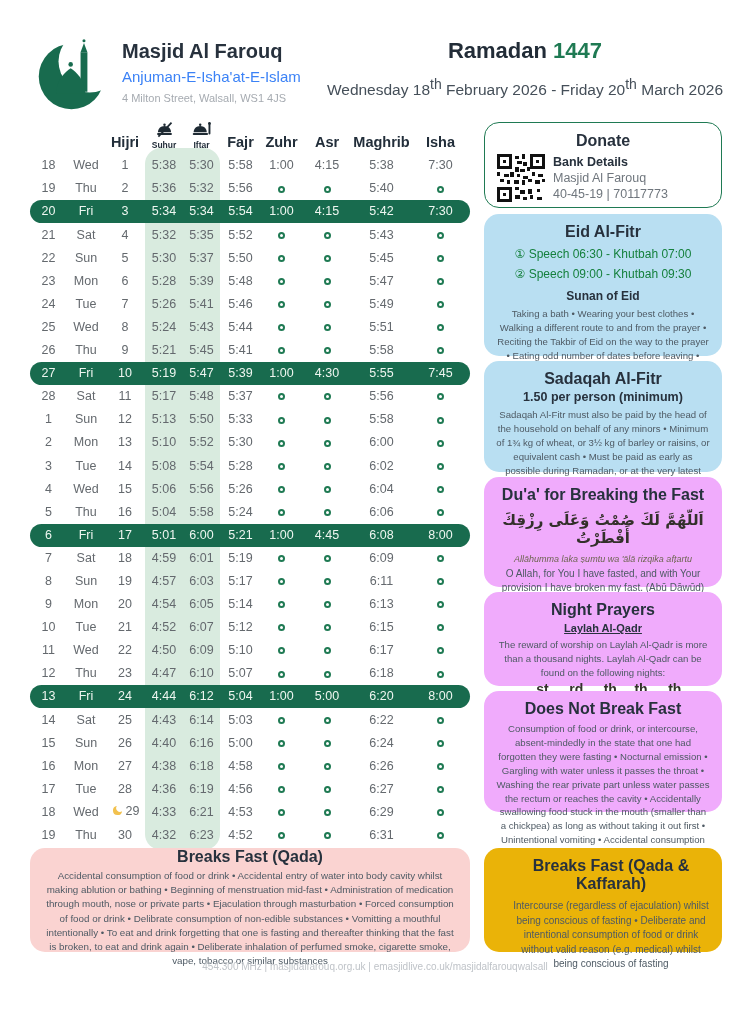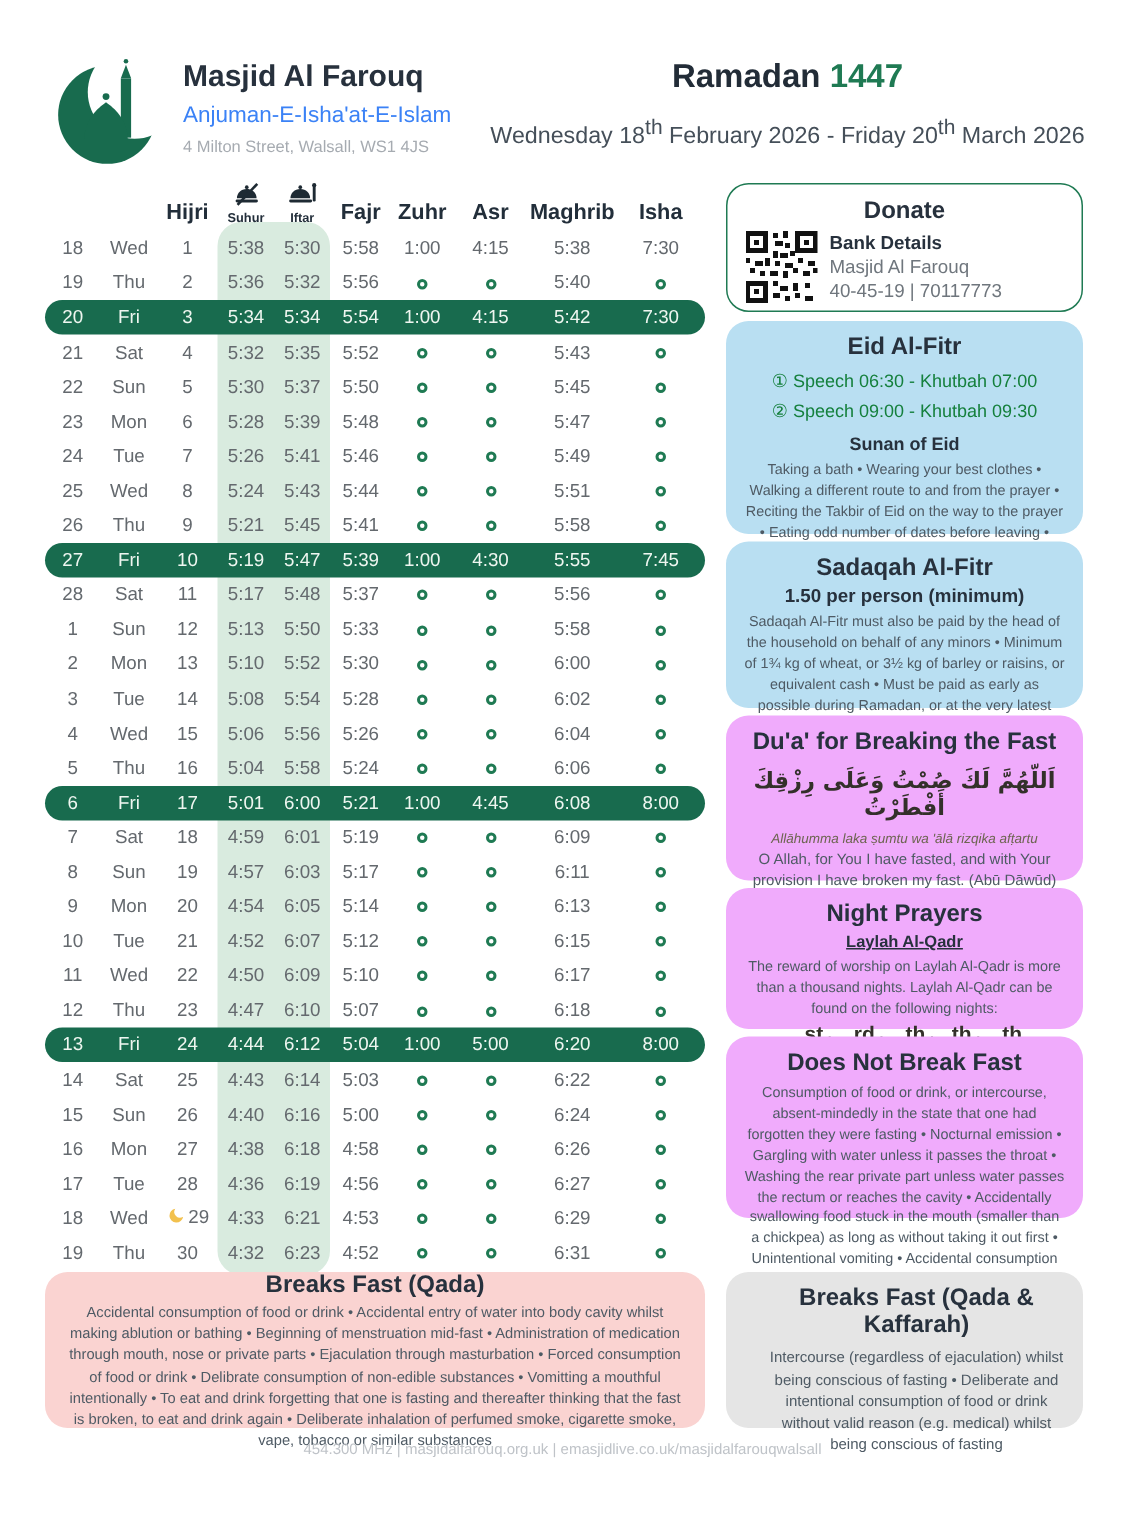--- a/index.html
+++ b/index.html
@@ -38,21 +38,21 @@
   .card .title { font-size:16px; font-weight:bold; color:#27313d; padding-top:9px; }
   .card .body  { font-size:9.6px; line-height:1.45; color:#4e5a64; padding:4px 12px 0 12px; }
   .donate { top:122px; height:86px; background:#fff; border:1.6px solid #1f7a53; }
   .donate-row { display:flex; align-items:center; padding:4px 10px 0 12px; gap:8px; }
   .donate-row svg { width:48px; height:48px; flex:0 0 auto; }
   .bank { flex:1; text-align:left; }
   .bank .b1 { font-size:12.5px; font-weight:bold; color:#27313d; }
   .bank .b2, .bank .b3 { font-size:12.5px; color:#6f767d; margin-top:2px; }
   .blue { background:#b9dff2; }
   .yellow { background:#f0abfc; }
-  .pink { background:#e5e5e5;padding-left:16px; }
+  .pink { background:#eab308;padding-left:16px; }
   .eid { top:214px; height:142px; }
   .eid .line { font-size:12px; color:#15803d; margin-top:6px; }
   .eid .sub { font-size:12px; font-weight:bold; margin-top:8px; color:#27313d; }
   .sadaqah { top:361px; height:111px; }
   .sadaqah .sub { font-size:12.5px; font-weight:bold; color:#27313d; margin-top:2px; }
   .dua { top:477px; height:110px; }
   .dua .arabic { direction:rtl; font-family:"DejaVu Sans",sans-serif; font-size:15px; font-weight:bold; color:#33302a; margin-top:7px; }
   .dua .translit { font-size:9px; font-style:italic; color:#6d6450; margin-top:7px; }
   .dua .eng { font-size:10px; color:#4e5a64; margin-top:3px; line-height:1.4; padding:0 14px; }
   .night { top:592px; height:94px; }

